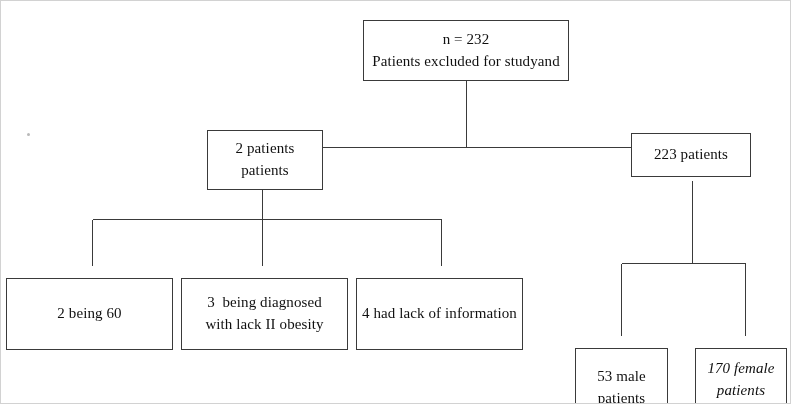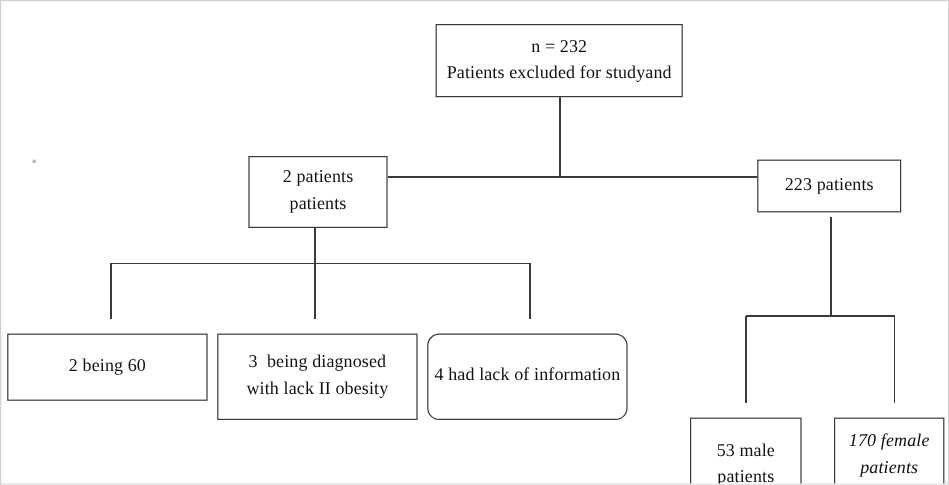--- a/index.html
+++ b/index.html
@@ -94,30 +94,30 @@
 
   <div class="node" style="left:206px; top:117px; width:116px; height:60px;">
     <span class="line">2 patients</span>
     <span class="line">patients</span>
   </div>
 
   <div class="node" style="left:630px; top:120px; width:120px; height:44px;">
     <span class="line">223 patients</span>
   </div>
 
-  <div class="node" style="left:5px; top:265px; width:167px; height:56px;">
+  <div class="node" style="left:5px; top:265px; width:167px; height:72px;">
     <span class="line">2 being 60</span>
   </div>
 
   <div class="node" style="left:180px; top:265px; width:167px; height:72px;">
     <span class="line">3  being diagnosed</span>
     <span class="line">with lack II obesity</span>
   </div>
 
-  <div class="node" style="left:355px; top:265px; width:167px; height:72px;border-radius:10px;">
+  <div class="node" style="left:355px; top:265px; width:167px; height:72px;">
     <span class="line">4 had lack of information</span>
   </div>
 
   <div class="node" style="left:574px; top:335px; width:93px; height:79px;">
     <span class="line">53 male</span>
     <span class="line">patients</span>
   </div>
 
   <div class="node" style="left:694px; top:335px; width:92px; height:64px;font-style:italic;">
     <span class="line">170 female</span>

